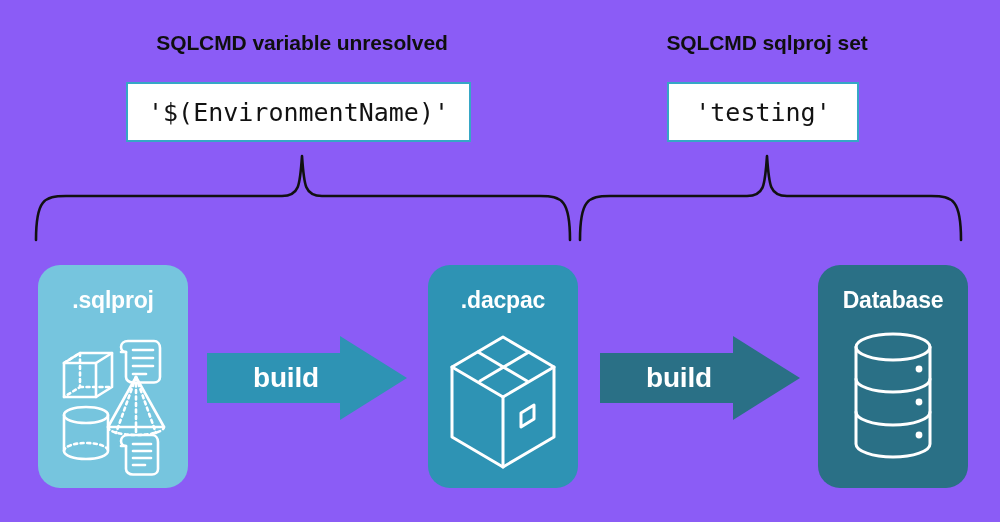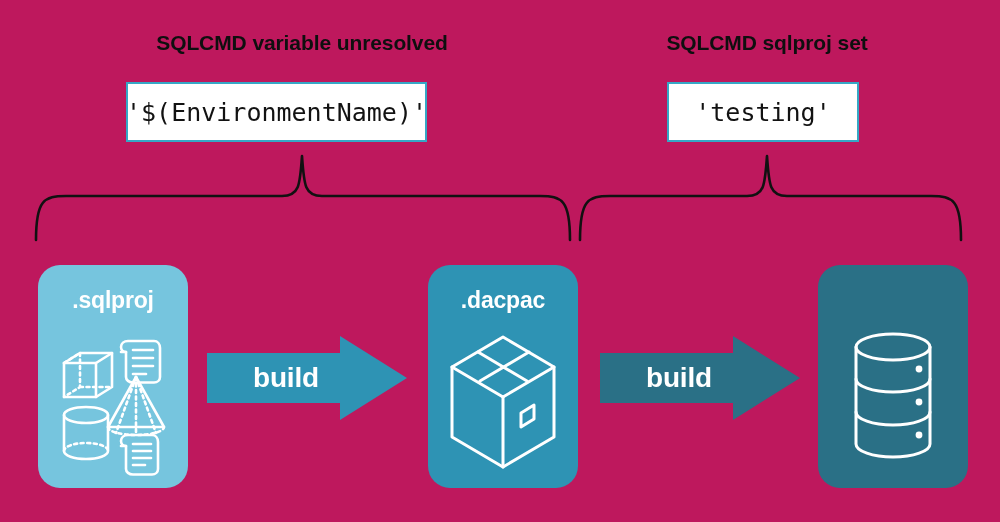--- a/index.html
+++ b/index.html
@@ -9,21 +9,21 @@
     background: #ffffff;
   }
   body {
     font-family: "Liberation Sans", sans-serif;
     -webkit-font-smoothing: antialiased;
   }
   #canvas {
     position: relative;
     width: 1000px;
     height: 522px;
-    background: #be185d;
+    background: #8b5cf6;
     overflow: hidden;
   }
 
   
   .heading {
     position: absolute;
     font-family: "Liberation Sans", sans-serif;
     font-weight: bold;
     font-size: 21px;
     line-height: 26px;
@@ -43,21 +43,21 @@
     border: 2px solid #36A7C6;
     font-family: "DejaVu Sans Mono", monospace;
     font-size: 25px;
     color: #121212;
     display: flex;
     align-items: center;
     justify-content: center;
     letter-spacing: 0px;
     white-space: nowrap;
   }
-  #code-left  { left: 126px; top: 82px; width: 301px; height: 60px; }
+  #code-left  { left: 126px; top: 82px; width: 345px; height: 60px; }
   #code-right { left: 667px; top: 82px; width: 192px; height: 60px; }
 
   
   .brace-svg {
     position: absolute;
     left: 0;
     top: 0;
     width: 1000px;
     height: 522px;
     pointer-events: none;
@@ -244,20 +244,21 @@
   </div>
 
   <div class="arrow" id="arrow-deploy">
     <svg viewBox="0 0 200 84" width="200" height="84" xmlns="http://www.w3.org/2000/svg">
       <polygon points="0,17 133,17 133,0 200,42 133,84 133,67 0,67" fill="#2A7086"></polygon>
     </svg>
     <div class="arrow-label">build</div>
   </div>
 
   <div class="artifact" id="box-database">
+    <div class="artifact-label">Database</div>
     <svg class="artifact-art" viewBox="0 0 150 170" xmlns="http://www.w3.org/2000/svg">
       <g fill="none" stroke="#ffffff" stroke-width="3" stroke-linecap="round" stroke-linejoin="round">
         <ellipse cx="75" cy="30" rx="37" ry="13"></ellipse>
         <path d="M38,30 L38,127 C38,134.2 54.6,140 75,140 C95.4,140 112,134.2 112,127 L112,30"></path>
         <path d="M38,62 C38,69.2 54.6,75 75,75 C95.4,75 112,69.2 112,62"></path>
         <path d="M38,95 C38,102.2 54.6,108 75,108 C95.4,108 112,102.2 112,95"></path>
       </g>
       <g fill="#ffffff">
         <circle cx="101" cy="52" r="3.4"></circle>
         <circle cx="101" cy="85" r="3.4"></circle>

